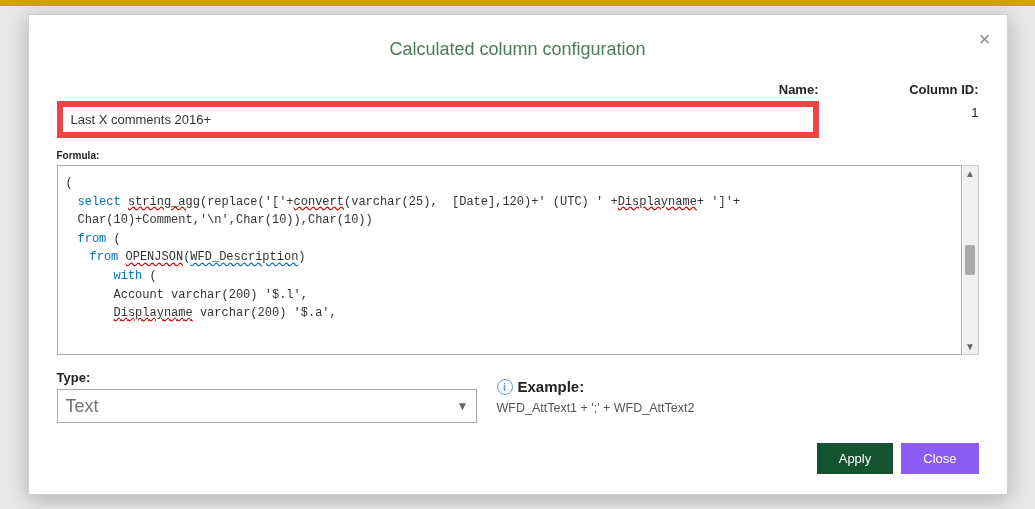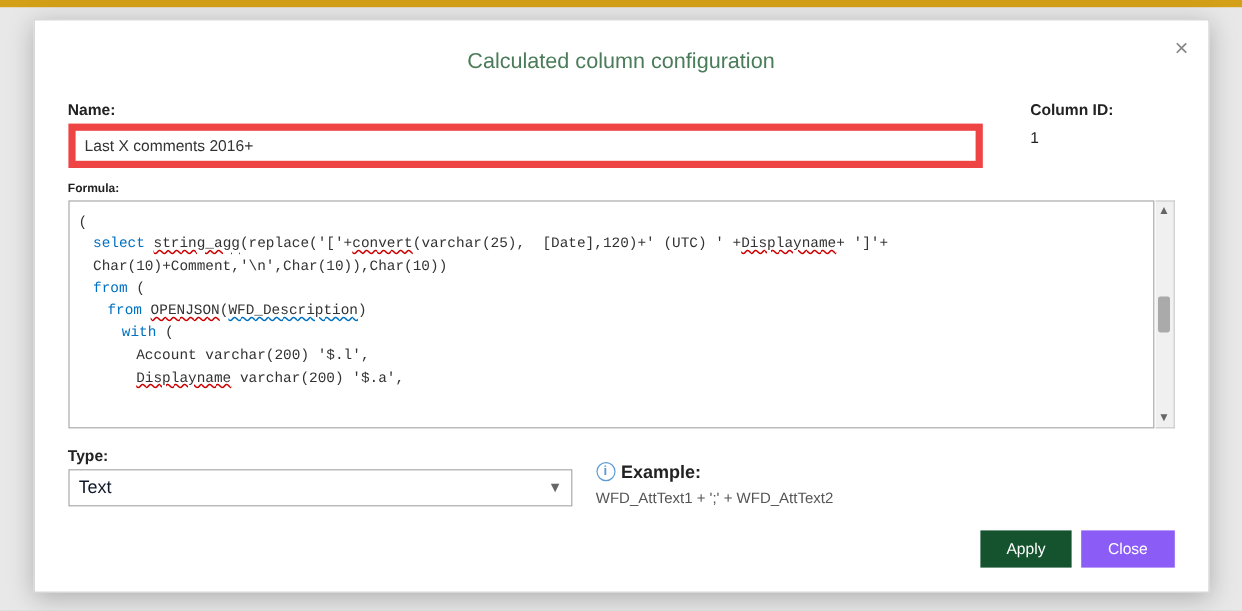--- a/index.html
+++ b/index.html
@@ -59,20 +59,21 @@
       display: flex;
       gap: 40px;
       margin-bottom: 12px;
       align-items: flex-start;
     }
 
     .field-group {
       display: flex;
       flex-direction: column;
       gap: 4px;
+      align-items: flex-end;
     }
 
     .field-group.name-group {
       flex: 1;
     }
 
     .field-group.column-id-group {
       min-width: 120px;
     }
 
@@ -134,43 +135,43 @@
 
     .scroll-thumb {
       width: 10px;
       height: 30px;
       background: #aaa;
       border-radius: 2px;
     }
 
     .type-example-row {
       display: flex;
-      align-items: flex-end;
+      align-items: center;
       gap: 20px;
       margin-top: 15px;
     }
 
     .type-group {
       display: flex;
       flex-direction: column;
       gap: 4px;
       width: 420px;
     }
 
     .select-wrapper {
       position: relative;
       width: 100%;
     }
 
     .type-select {
       width: 100%;
       border: 1px solid #aaa;
       padding: 6px 28px 6px 8px;
-      font-size: 15px;
-      color: #0f172a;
+      font-size: 18px;
+      color: #737373;
       background: #fff;
       appearance: none;
       outline: none;
       cursor: pointer;
     }
 
     .select-arrow {
       position: absolute;
       right: 8px;
       top: 50%;
@@ -277,21 +278,21 @@
     </div>
 
     <div class="formula-label">Formula:</div>
     <div class="formula-area-wrapper">
       <div style="width: calc(100% - 17px); height: 190px; border: 1px solid #aaa; overflow: hidden; position: relative;">
         <div style="padding: 8px; font-family: 'Courier New', monospace; font-size: 12px; color: #333; line-height: 1.55; overflow-y: scroll; height: 100%;">
           <div>(</div>
           <div style="margin-left:12px"><span style="color:#0070c0">select</span> <span style="text-decoration:underline wavy #cc0000">string_agg</span>(replace('['+<span style="text-decoration:underline wavy #cc0000">convert</span>(varchar(25),&nbsp; [Date],120)+' (UTC) ' +<span style="text-decoration:underline wavy #cc0000">Displayname</span>+ ']'+ Char(10)+Comment,'\n',Char(10)),Char(10))</div>
           <div style="margin-left:12px"><span style="color:#0070c0">from</span> (</div>
           <div style="margin-left:24px"><span style="color:#0070c0">from</span> <span style="text-decoration:underline wavy #cc0000">OPENJSON</span>(<span style="text-decoration:underline wavy #0070c0">WFD_Description</span>)</div>
-          <div style="margin-left:36px"><span style="color:#0070c0">with</span> (</div>
+          <div style="margin-left:48px"><span style="color:#0070c0">with</span> (</div>
           <div style="margin-left:48px">Account varchar(200) '$.l',</div>
           <div style="margin-left:48px"><span style="text-decoration:underline wavy #cc0000">Displayname</span> varchar(200) '$.a',</div>
 
         </div>
       </div>
       <div class="scrollbar-indicator">
         <div class="scroll-arrow">▲</div>
         <div class="scroll-thumb"></div>
         <div class="scroll-arrow">▼</div>
       </div>

